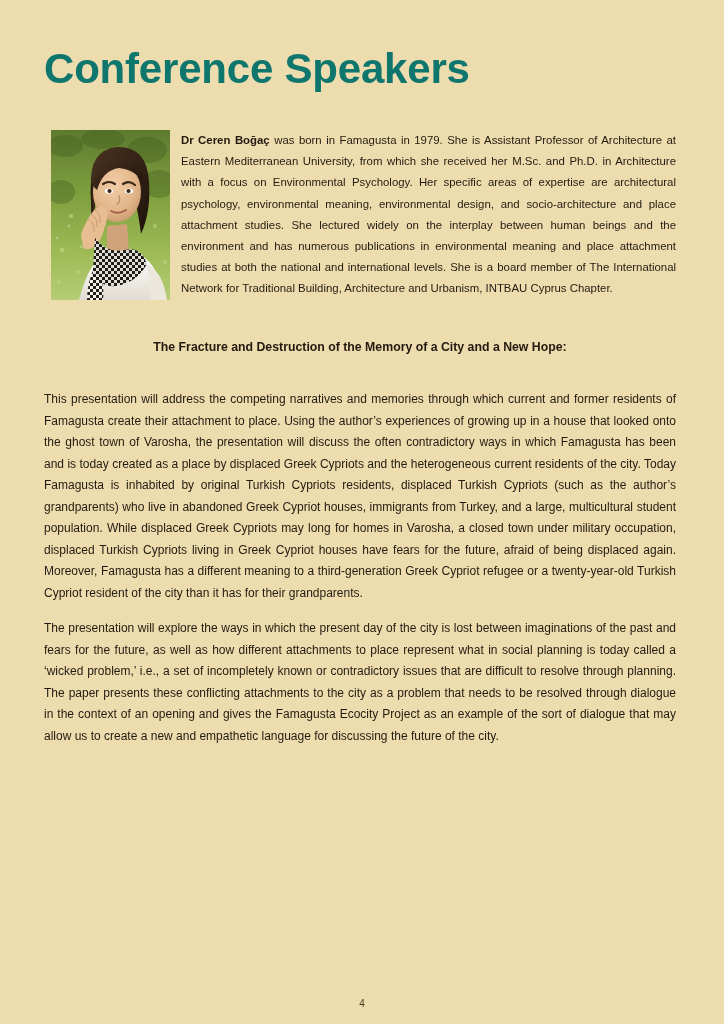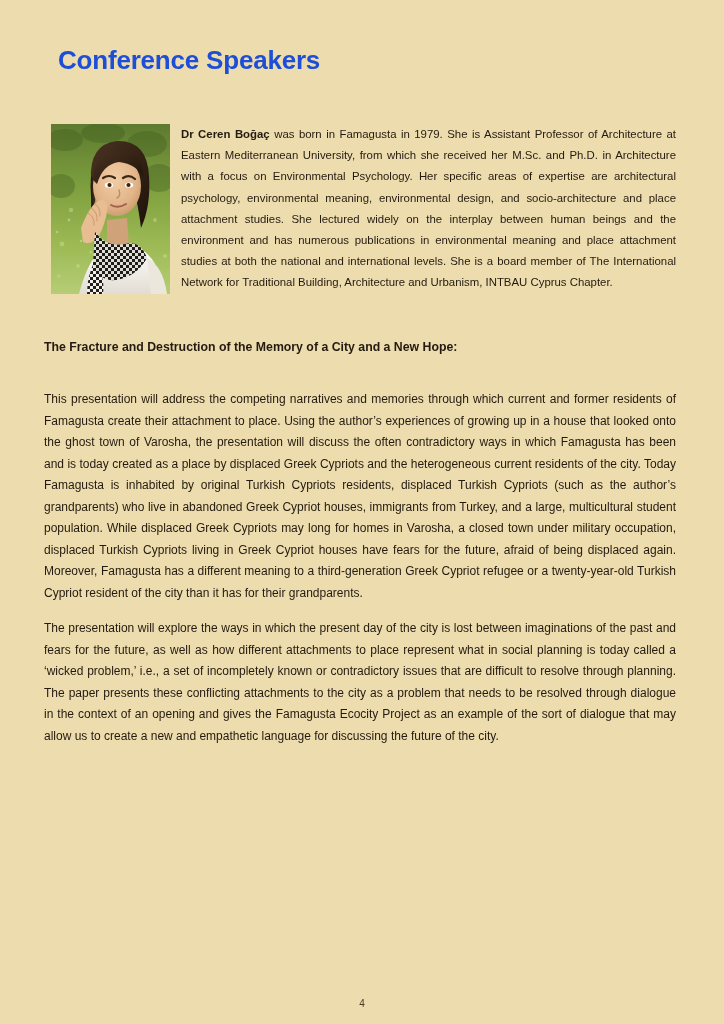--- a/index.html
+++ b/index.html
@@ -19,35 +19,35 @@
   .page {
     position: relative;
     width: 724px;
     height: 1024px;
     box-sizing: border-box;
   }
 
   
   .page-title {
     position: absolute;
-    left: 58px;
+    left: 44px;
     top: 46px;
-    font-size: 26px;
+    font-size: 42px;
     font-weight: bold;
-    color: #1d4ed8;
+    color: #0f766e;
     letter-spacing: -0.2px;
     line-height: 1.1;
     white-space: nowrap;
   }
 
   
   .bio-block {
     position: absolute;
     left: 51px;
-    top: 124px;
+    top: 130px;
     width: 625px;
   }
 
   .portrait {
     float: left;
     width: 119px;
     height: 170px;
     margin: 0 11px 4px 0;
     position: relative;
     overflow: hidden;
@@ -69,20 +69,21 @@
   
   .talk-heading {
     position: absolute;
     left: 44px;
     top: 336px;
     width: 632px;
     font-size: 12.3px;
     font-weight: bold;
     line-height: 23px;
     color: #231a10;
+    text-align: center;
   }
 
   
   .abstract {
     position: absolute;
     left: 44px;
     top: 389px;
     width: 632px;
   }
   .abstract p {

